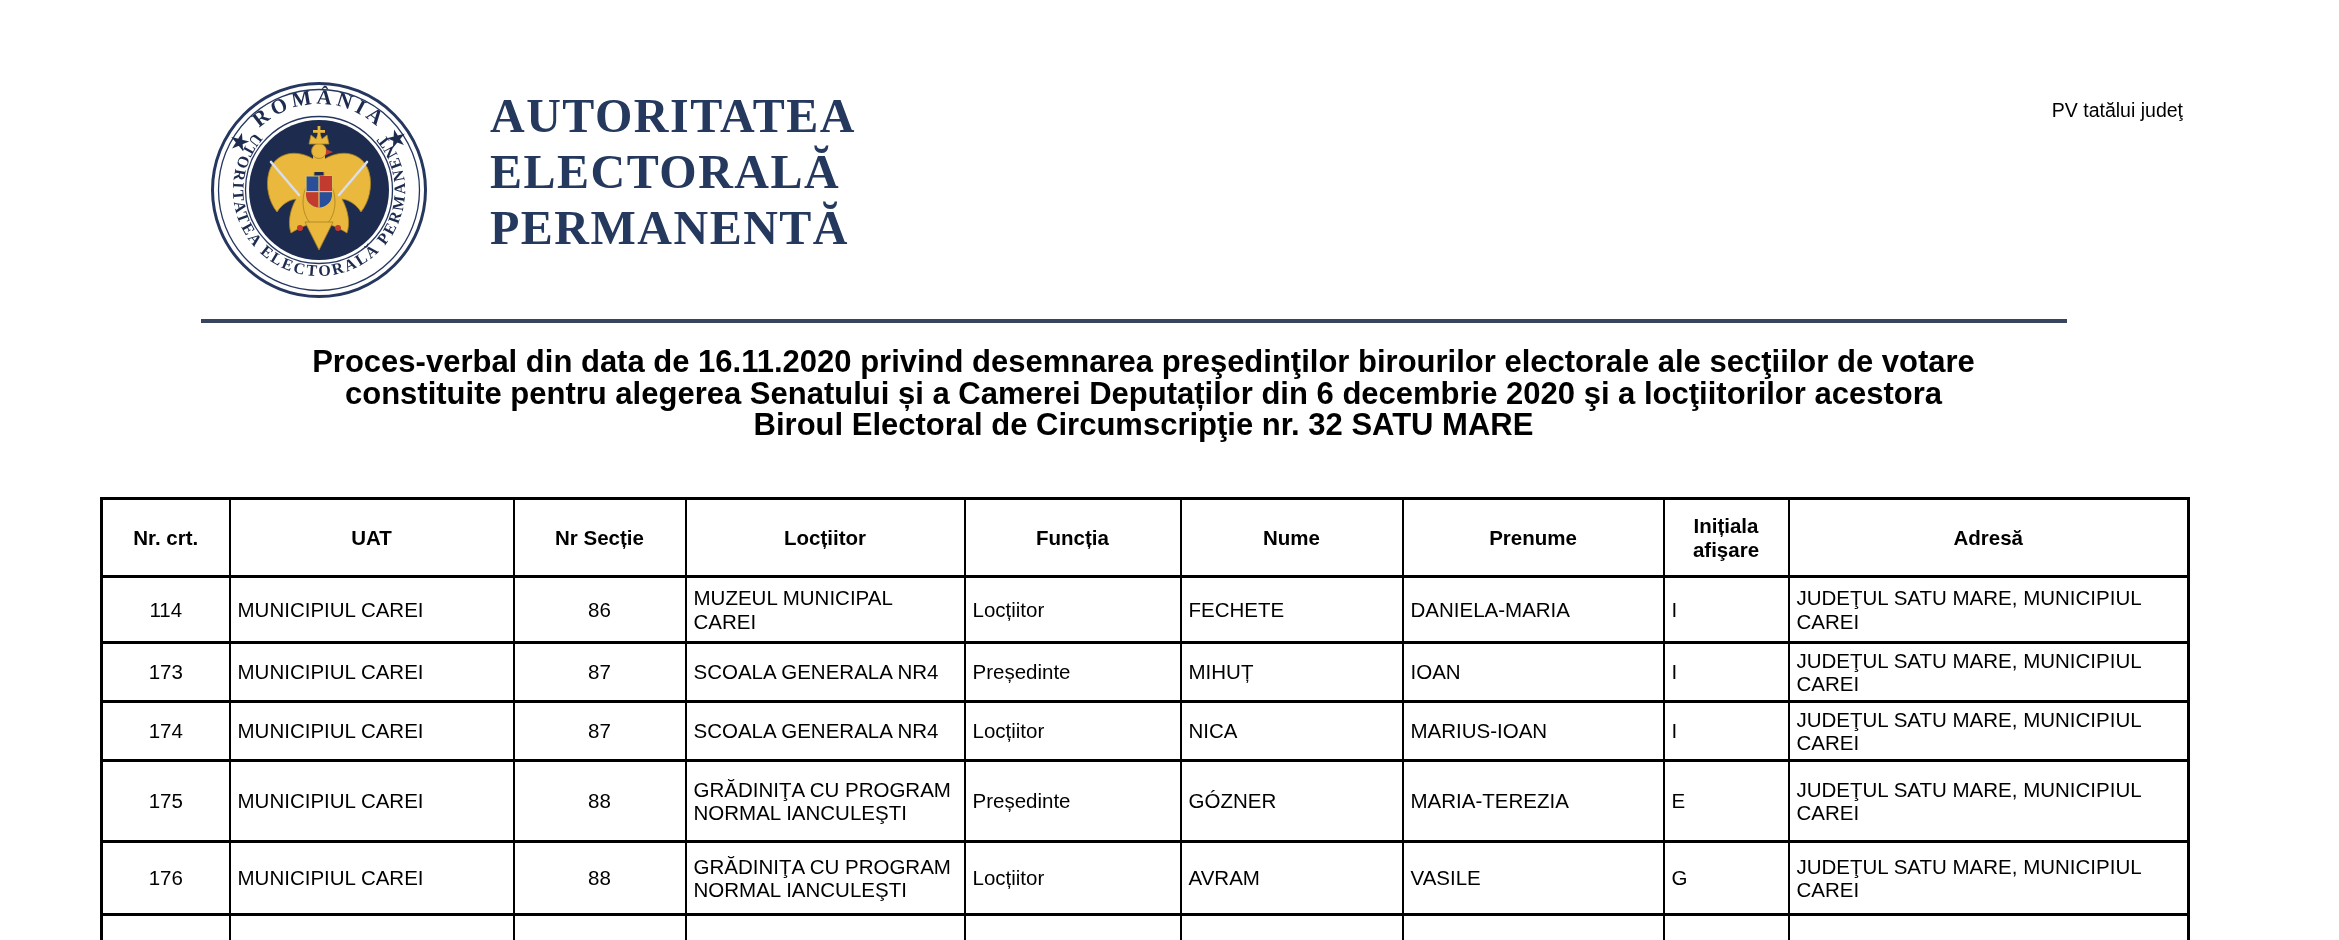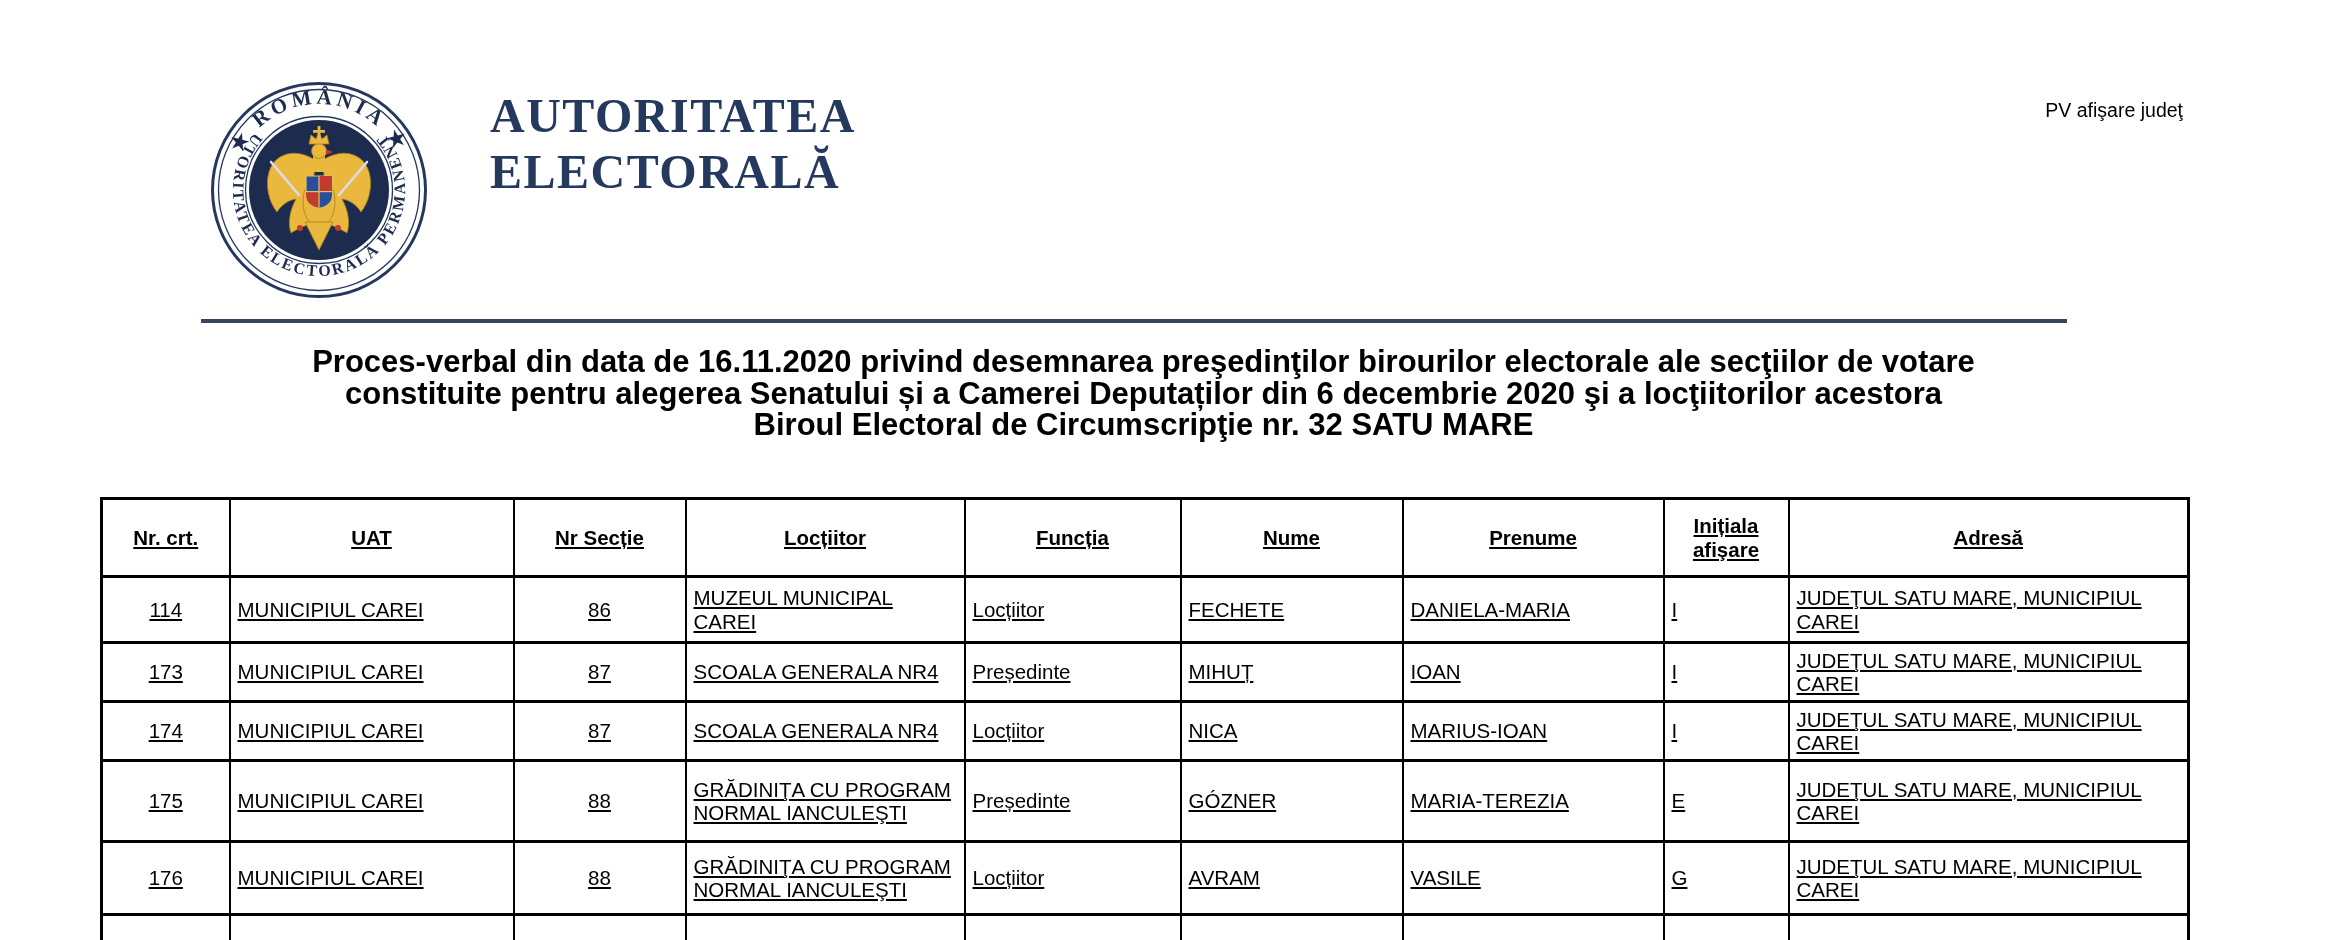--- a/index.html
+++ b/index.html
@@ -21,21 +21,21 @@
   .corner-note { position:absolute; top:99px; right:156px; font-size:19.5px; color:#000; }
   .rule { position:absolute; left:201px; top:319px; width:1866px; height:3.5px; background:#39455f; }
 
   
   .title {
     position:absolute; left:100px; top:346px; width:2087px;
     text-align:center; font-weight:bold; font-size:31px; line-height:31.5px; color:#000;
   }
 
   
-  .table-wrap { position:absolute; left:100px; top:497px; width:2094px; height:443px; overflow:hidden;text-decoration:underline; }
+  .table-wrap { position:absolute; left:100px; top:497px; width:2094px; height:443px; overflow:hidden; }
   table.data { border-collapse:collapse; table-layout:fixed; width:2087px; border:3px solid #000; background:#fff; }
   .data th, .data td {
     border-left:2.5px solid #000; border-right:2.5px solid #000;
     border-top:3px solid #000; border-bottom:3px solid #000;
     padding:3px 7px; font-size:20.5px; line-height:23.5px;
     vertical-align:middle; overflow:hidden; word-wrap:break-word;
   }
   .data th { font-weight:bold; text-align:center; }
   .data td { text-align:left; font-weight:normal; }
   .data td.c { text-align:center; }
@@ -95,23 +95,24 @@
         <rect x="110" y="112" width="13" height="20" fill="#2b4e9b"></rect>
         <rect x="97" y="111" width="26" height="1.2" fill="#d8c66a"></rect>
         <rect x="109.4" y="96" width="1.2" height="36" fill="#d8c66a"></rect>
       </g>
     </g>
   </svg>
 
   <div class="wordmark">
     <div>AUTORITATEA</div>
     <div>ELECTORALĂ</div>
+    <div>PERMANENTĂ</div>
   </div>
 
-  <div class="corner-note">PV afişare judeţ</div>
+  <div class="corner-note">PV tatălui judeţ</div>
 
   <div class="rule"></div>
 
   <div class="title">
     <div>Proces-verbal din data de 16.11.2020 privind desemnarea preşedinţilor birourilor electorale ale secţiilor de votare</div>
     <div>constituite pentru alegerea Senatului și a Camerei Deputaților din 6 decembrie 2020 şi a locţiitorilor acestora</div>
     <div>Biroul Electoral de Circumscripţie nr. 32 SATU MARE</div>
   </div>
 
   <div class="table-wrap">

